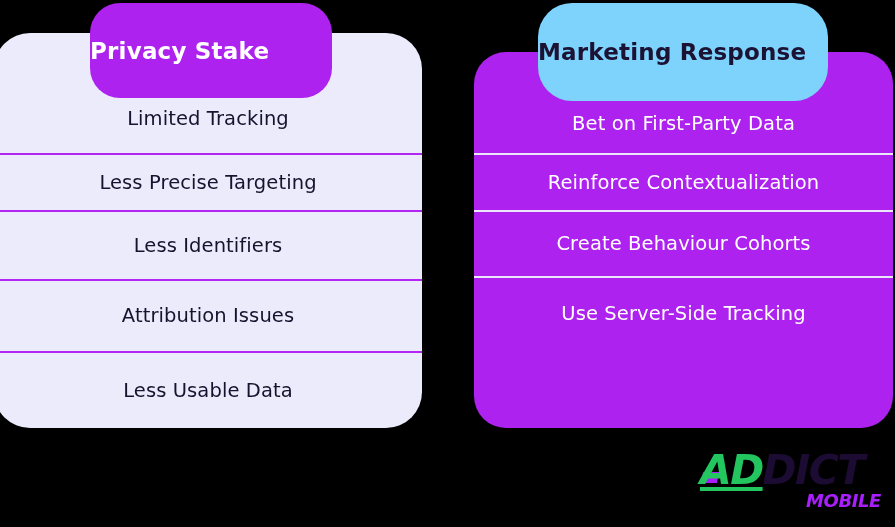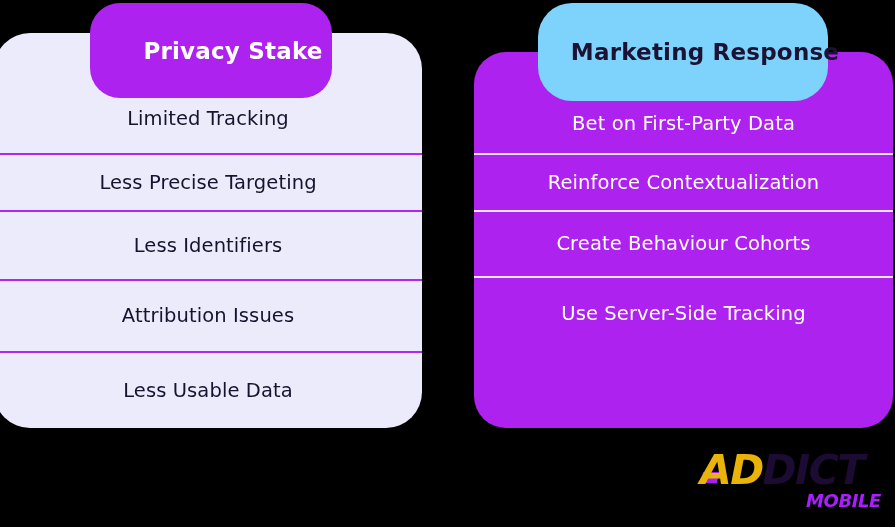--- a/index.html
+++ b/index.html
@@ -92,23 +92,21 @@
   .card-right .row:nth-child(2) { height: 57px; }
   .card-right .row:nth-child(3) { height: 66px; }
   .card-right .row:nth-child(4) { height: 72px; }
   .card-right .row:nth-child(5) { height: 75px; }
 
   
   .pill {
     position: absolute;
     display: flex;
     align-items: center;
-    justify-content: center;
     text-align: center;
-    padding-left: 44px;
   }
 
   .pill-title {
     font-size: 23px;
     font-weight: 700;
     letter-spacing: 0.2px;
     white-space: nowrap;
   }
 
   .pill-left {
@@ -145,21 +143,21 @@
     left: 0;
     top: 0;
     font-size: 41px;
     font-weight: 800;
     font-style: italic;
     letter-spacing: -1.6px;
     line-height: 1;
     white-space: nowrap;
   }
 
-  .logo-ad   { color: #eab308; }
+  .logo-ad   { color: #22c55e; text-decoration: underline; }
   .logo-dict { color: #1c0b33; }
 
   .logo-tick {
     position: absolute;
     left: 2px;
     top: 22px;
     width: 16px;
     height: 11px;
     background: #a81ffb;
     transform: skewX(-12deg);

